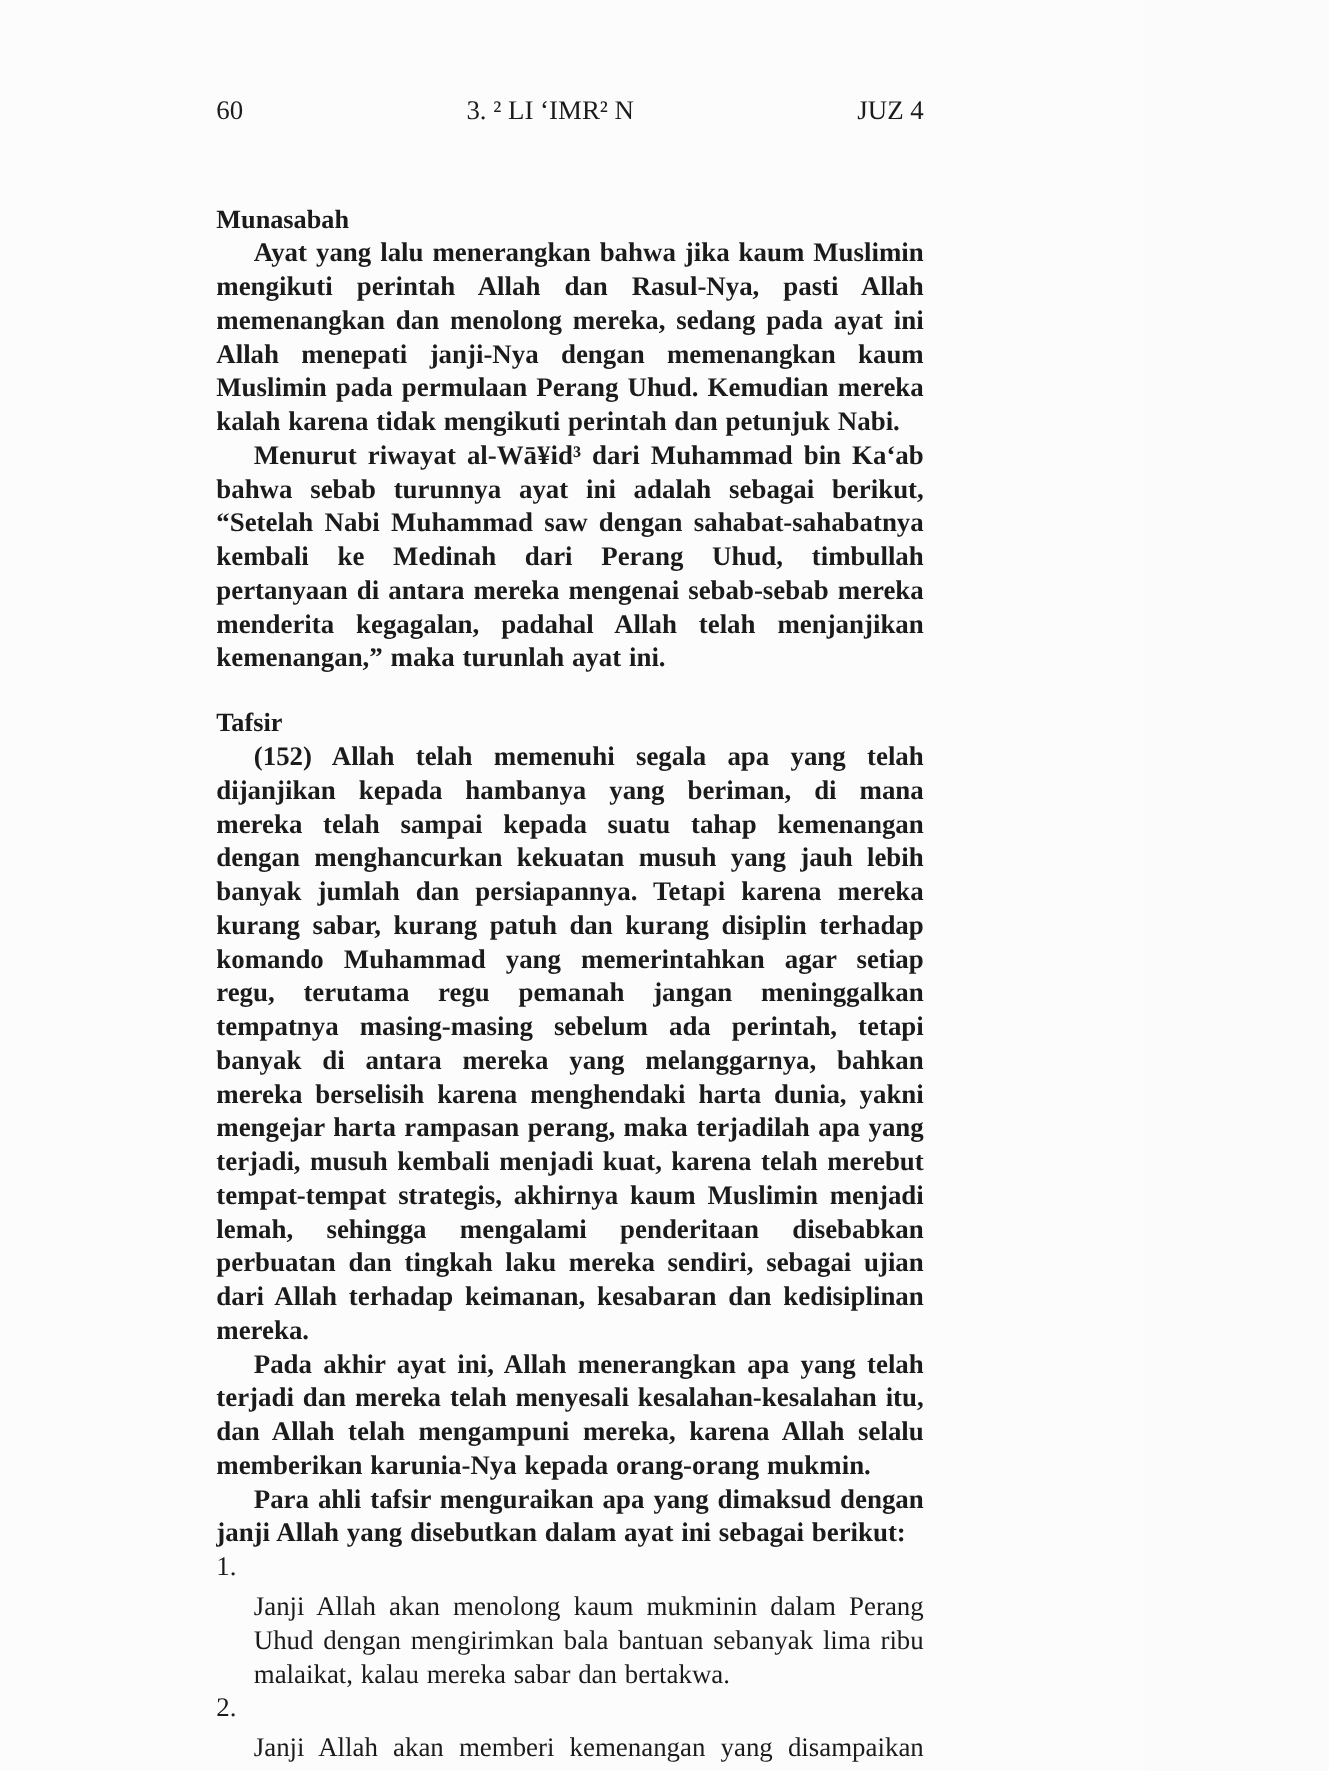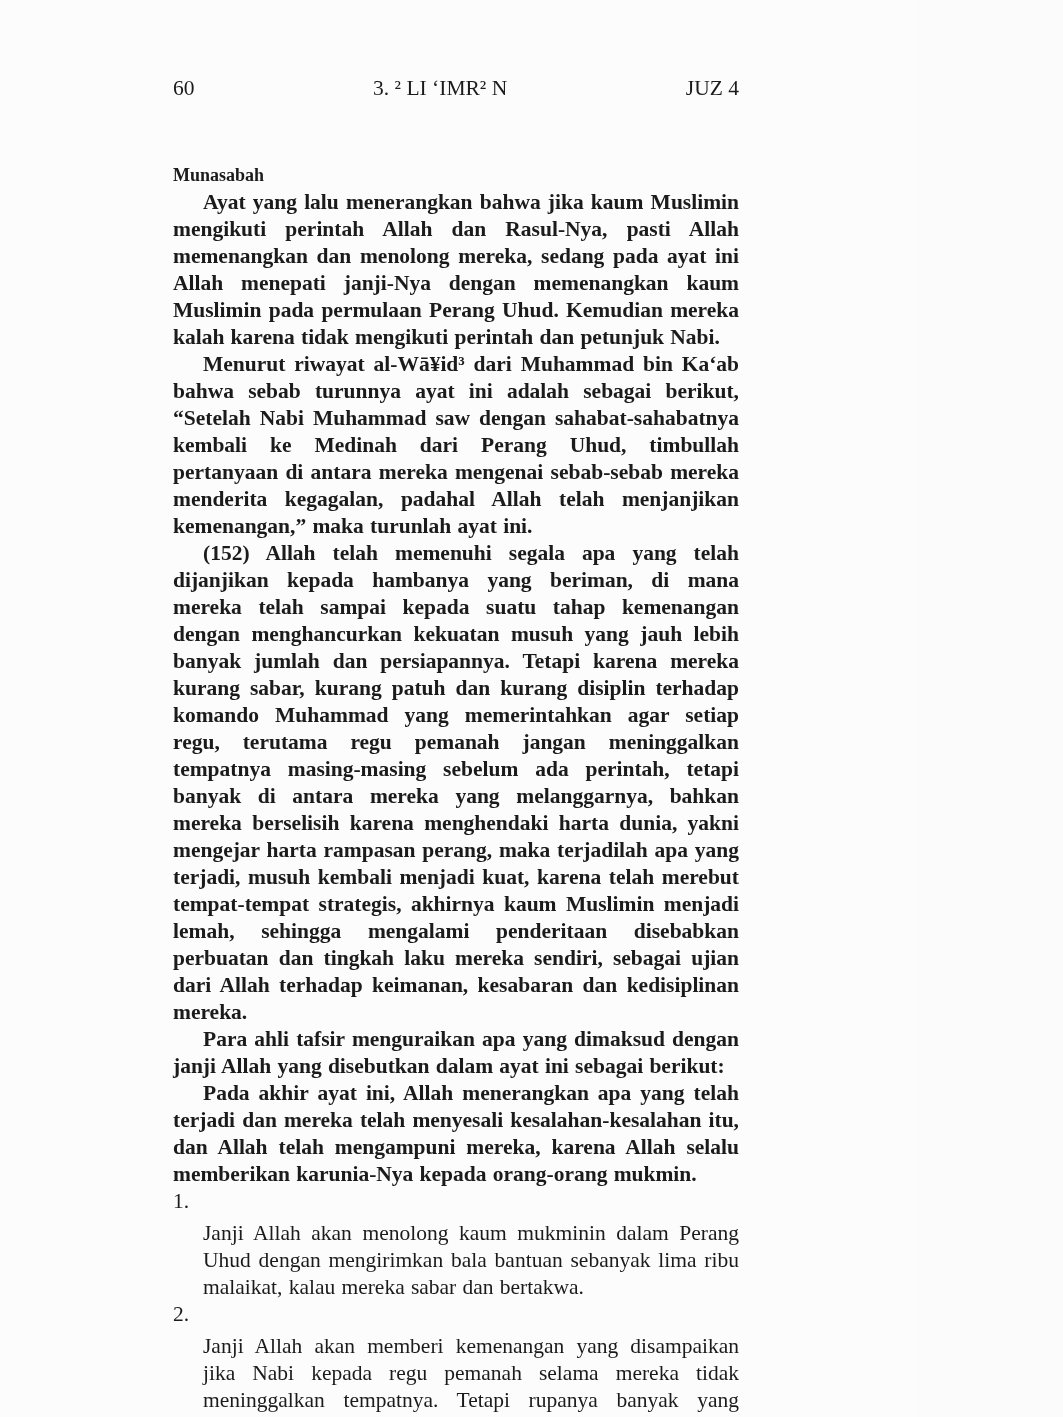--- a/index.html
+++ b/index.html
@@ -23,21 +23,21 @@
   .page-header {
     display: flex;
     justify-content: space-between;
     align-items: baseline;
     margin-bottom: 60px;
   }
   .page-header .hdr-center { text-align: right; }
   .page-header .hdr-right { text-align: right; }
   section { margin: 0; }
   h2 {
-    font-size: 18px;
+    font-size: 21px;
     line-height: 27px;
     font-weight: bold;
     margin: 25px 0 0 0;
   }
   section.first h2 { margin-top: 0; }
   p {
     margin: 0;
     text-align: justify;
     text-align-last: left;
     word-spacing: 0.04em;
@@ -79,23 +79,24 @@
   <section class="first">
     <h2>Munasabah</h2>
     <p class="ind">Ayat yang lalu menerangkan bahwa jika kaum Muslimin mengikuti perintah Allah dan Rasul-Nya, pasti Allah memenangkan dan menolong mereka, sedang pada ayat ini Allah menepati janji-Nya dengan memenangkan kaum Muslimin pada permulaan Perang Uhud. Kemudian mereka kalah karena tidak mengikuti perintah dan petunjuk Nabi.</p>
   </section>
 
   <section>
     <p class="ind">Menurut riwayat al-Wā¥id³ dari Muhammad bin Ka‘ab bahwa sebab turunnya ayat ini adalah sebagai berikut, “Setelah Nabi Muhammad saw dengan sahabat-sahabatnya kembali ke Medinah dari Perang Uhud, timbullah pertanyaan di antara mereka mengenai sebab-sebab mereka menderita kegagalan, padahal Allah telah menjanjikan kemenangan,” maka turunlah ayat ini.</p>
   </section>
 
   <section>
+    <h2>Tafsir</h2>
     <p class="ind">(152) Allah telah memenuhi segala apa yang telah dijanjikan kepada hambanya yang beriman, di mana mereka telah sampai kepada suatu tahap kemenangan dengan menghancurkan kekuatan musuh yang jauh lebih banyak jumlah dan persiapannya. Tetapi karena mereka kurang sabar, kurang patuh dan kurang disiplin terhadap komando Muhammad yang memerintahkan agar setiap regu, terutama regu pemanah jangan meninggalkan tempatnya masing-masing sebelum ada perintah, tetapi banyak di antara mereka yang melanggarnya, bahkan mereka berselisih karena menghendaki harta dunia, yakni mengejar harta rampasan perang, maka terjadilah apa yang terjadi, musuh kembali menjadi kuat, karena telah merebut tempat-tempat strategis, akhirnya kaum Muslimin menjadi lemah, sehingga mengalami penderitaan disebabkan perbuatan dan tingkah laku mereka sendiri, sebagai ujian dari Allah terhadap keimanan, kesabaran dan kedisiplinan mereka.</p>
+    <p class="ind">Pada akhir ayat ini, Allah menerangkan apa yang telah terjadi dan mereka telah menyesali kesalahan-kesalahan itu, dan Allah telah mengampuni mereka, karena Allah selalu memberikan karunia-Nya kepada orang-orang mukmin.</p>
     <p class="ind">Para ahli tafsir menguraikan apa yang dimaksud dengan janji Allah yang disebutkan dalam ayat ini sebagai berikut:</p>
-    <p class="ind">Pada akhir ayat ini, Allah menerangkan apa yang telah terjadi dan mereka telah menyesali kesalahan-kesalahan itu, dan Allah telah mengampuni mereka, karena Allah selalu memberikan karunia-Nya kepada orang-orang mukmin.</p>
 
     <ol class="tafsir-list">
       <li>
         <span class="li-num">1.</span>
         <span class="li-text">Janji Allah akan menolong kaum mukminin dalam Perang Uhud dengan mengirimkan bala bantuan sebanyak lima ribu malaikat, kalau mereka sabar dan bertakwa.</span>
       </li>
       <li>
         <span class="li-num">2.</span>
         <span class="li-text">Janji Allah akan memberi kemenangan yang disampaikan jika Nabi kepada regu pemanah selama mereka tidak meninggalkan tempatnya. Tetapi rupanya banyak yang meninggalkan tempat.</span>
       </li>

